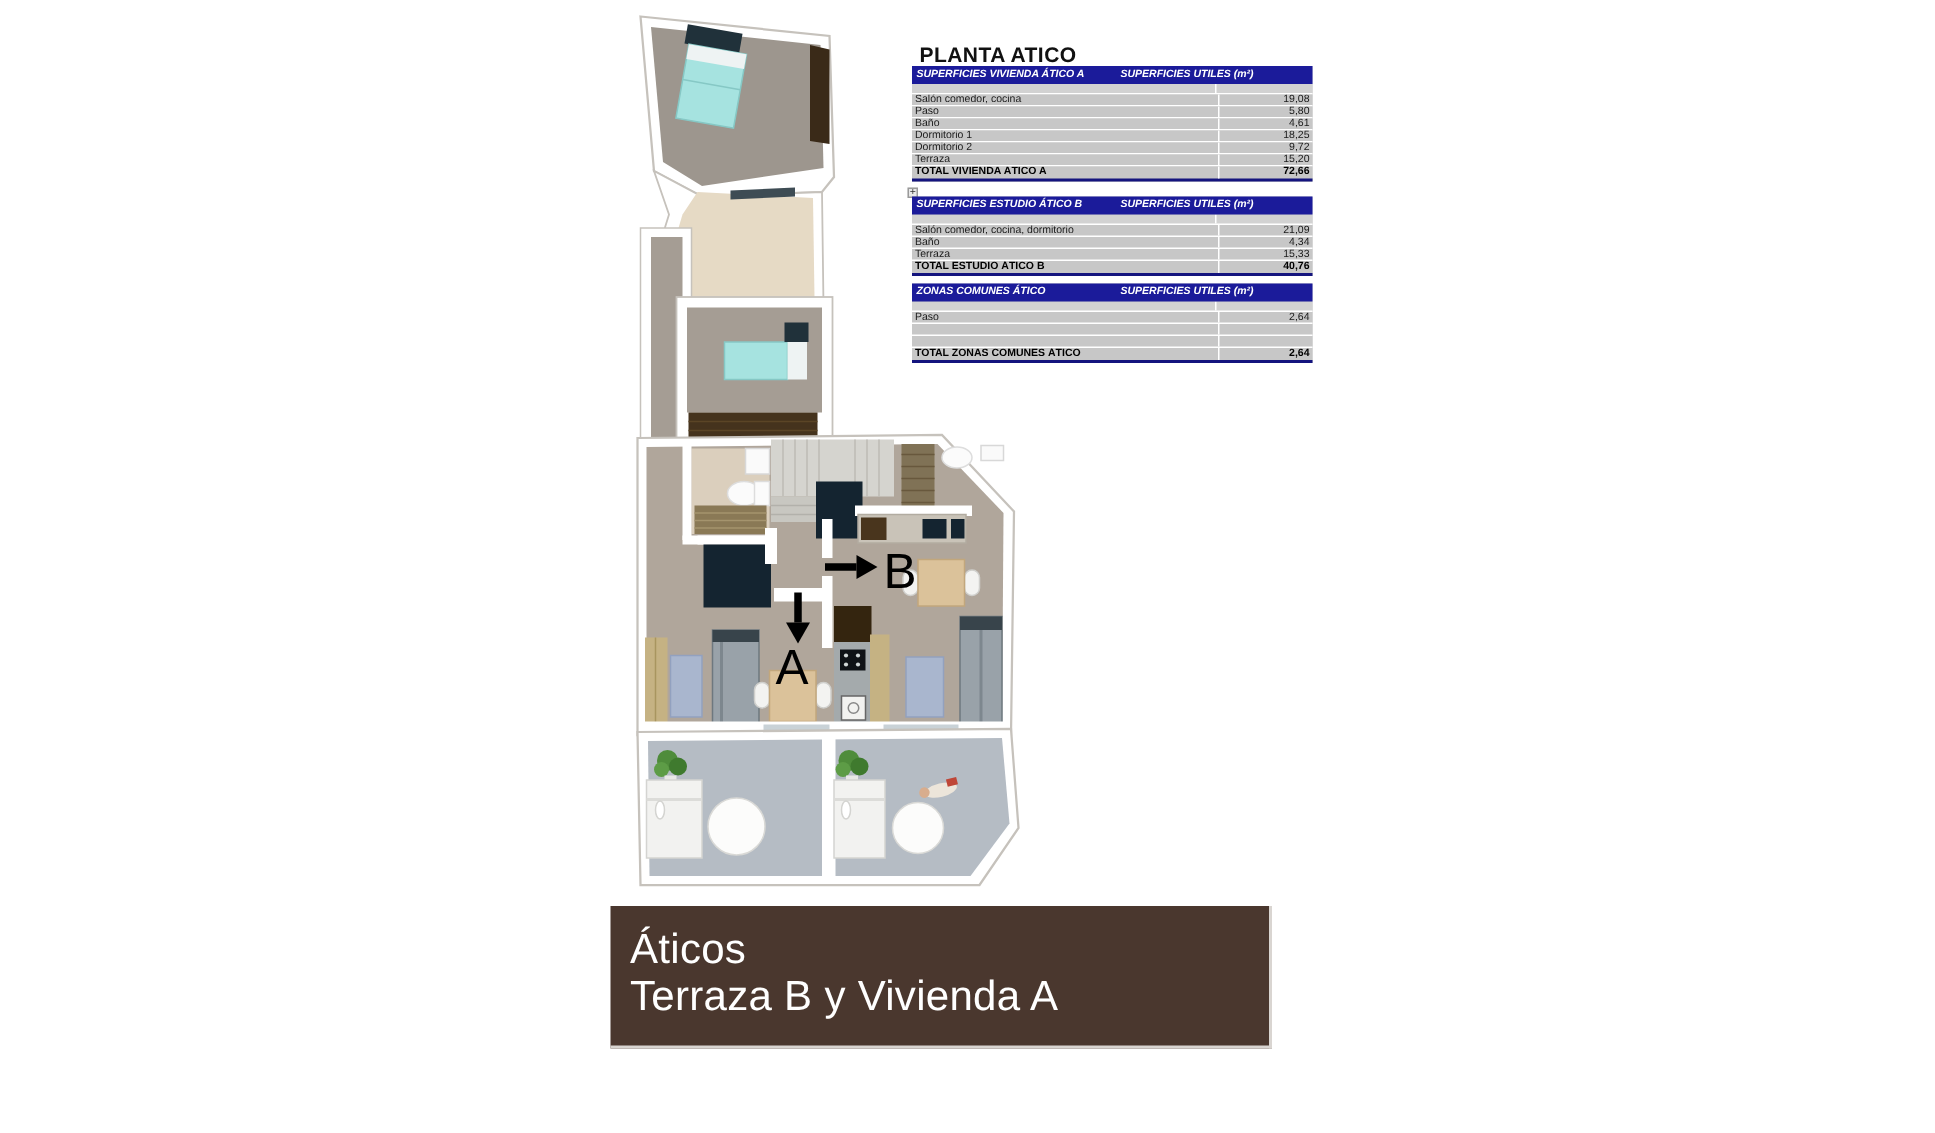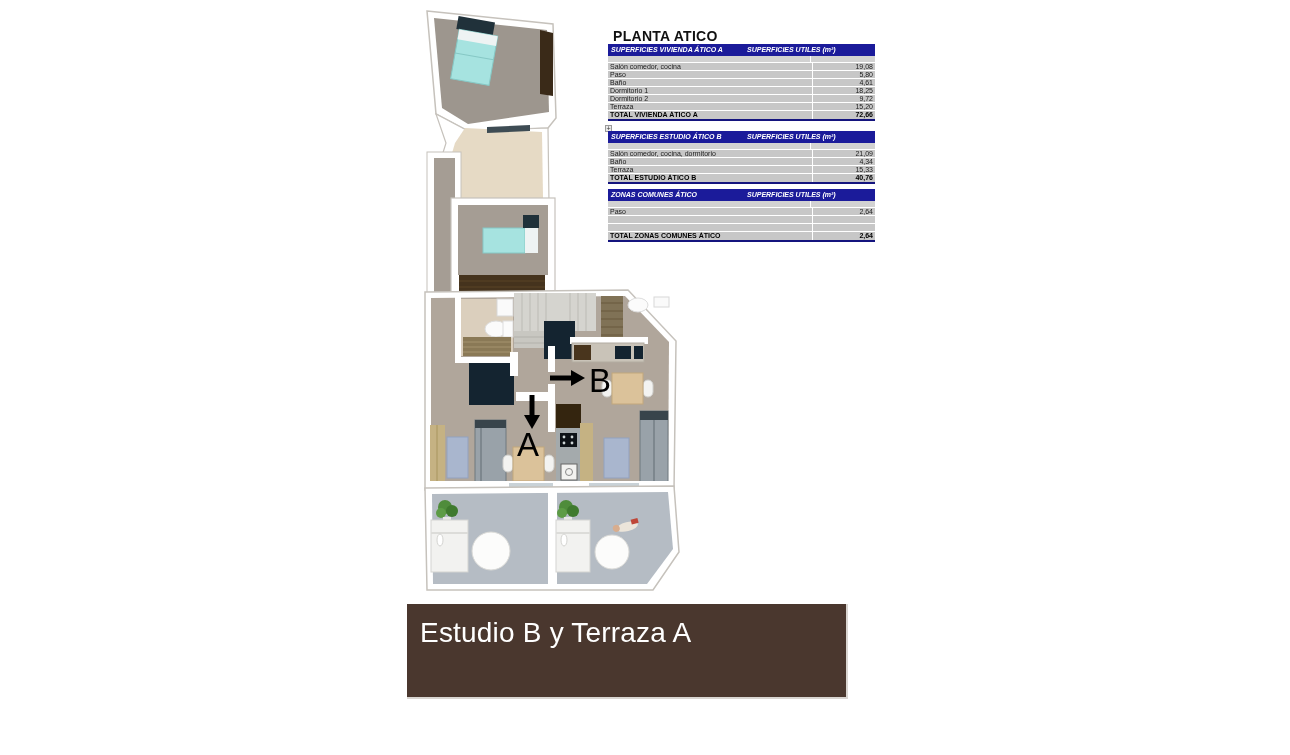--- a/index.html
+++ b/index.html
@@ -324,16 +324,17 @@
           <span class="val"></span>
         </div>
       <div class="xl-row xl-total">
           <span class="lbl">TOTAL ZONAS COMUNES ÁTICO</span>
           <span class="val">2,64</span>
         </div>
     </div>
   </div>
 
   <div class="banner">
-    <div>Estudio B y Terraza A</div>
+    <div>Áticos</div>
+    <div>Terraza B y Vivienda A</div>
   </div>
 
 </div>
 
 </body></html>

